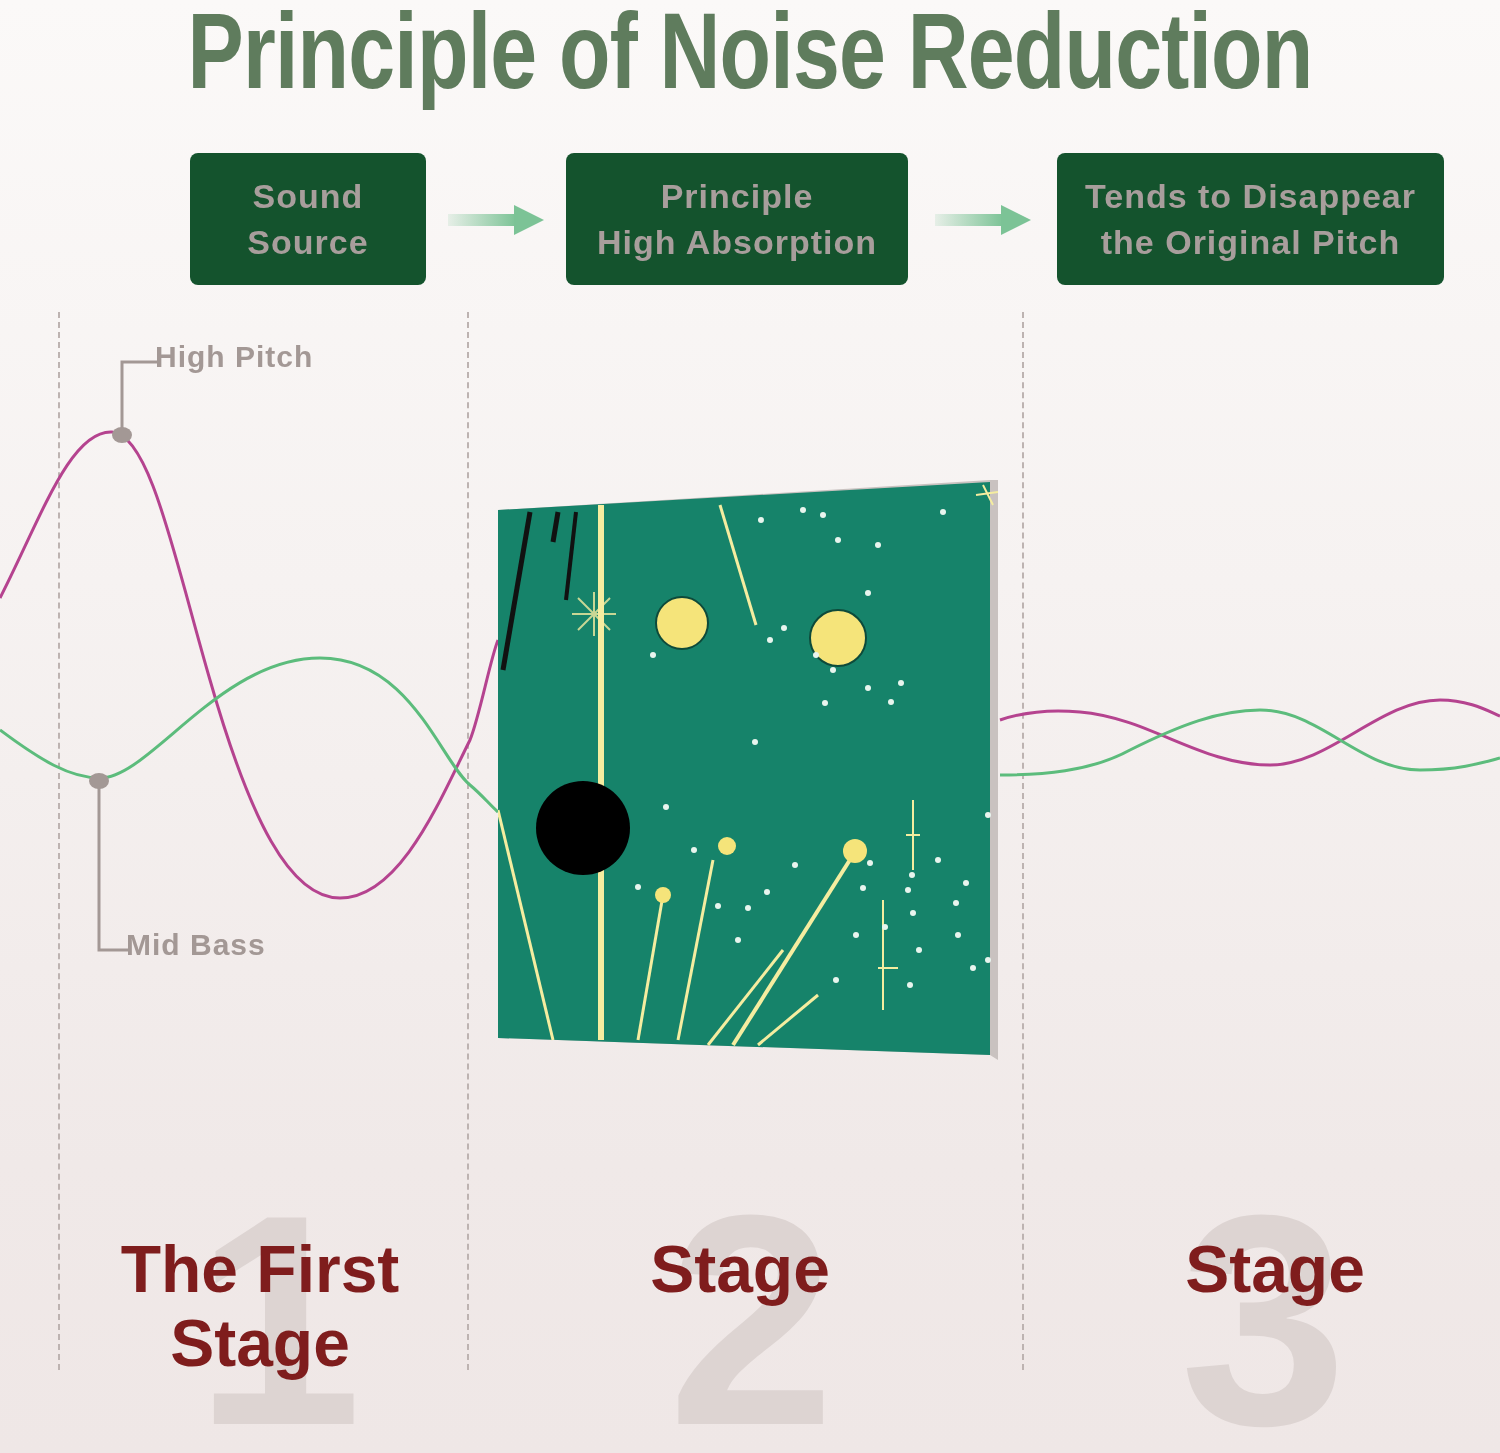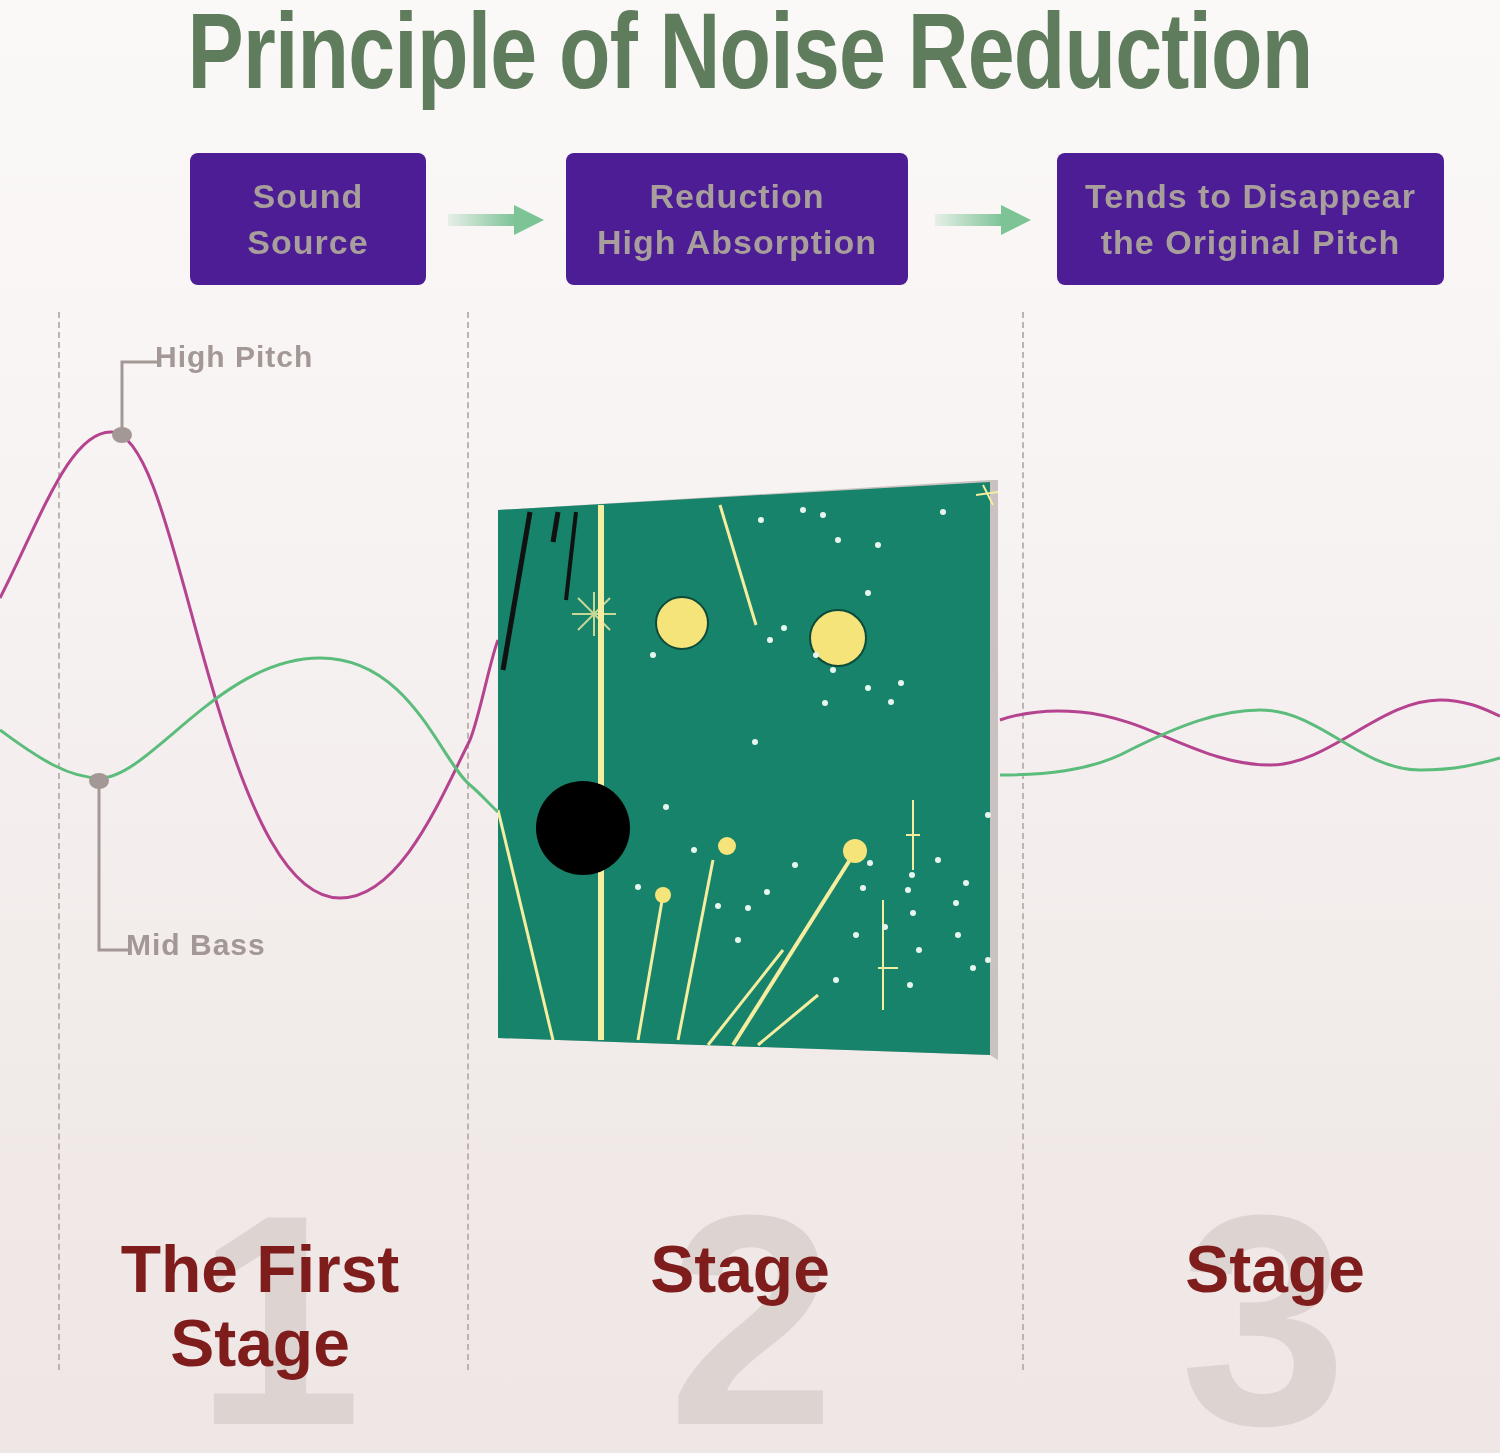--- a/index.html
+++ b/index.html
@@ -10,21 +10,21 @@
   }
   .title {
     position:absolute; left:0; top:-6px; width:1500px; text-align:center;
     font-family:"Liberation Sans", sans-serif; font-weight:bold;
     font-size:108px; color:#5f7c5d; letter-spacing:-1px;
     transform: scaleX(0.78); transform-origin: 50% 0;
     line-height:1.05;
   }
   .step {
     position:absolute; top:153px; height:132px;
-    background:#4c1d95; border-radius:8px;
+    background:#14532d; border-radius:8px;
     display:flex; align-items:center; justify-content:center;
     text-align:center; color:#a89e9c; font-weight:bold; font-size:34px; line-height:46px;
     letter-spacing:1px;
   }
   .arrow {
     position:absolute; top:205px; height:30px; width:96px;
   }
   .vline {
     position:absolute; top:312px; height:1058px; width:0;
     border-left:2px dashed #bdb3b1;
@@ -60,21 +60,21 @@
       <linearGradient id="ag1" x1="0" x2="1">
         <stop offset="0" stop-color="#7cc396" stop-opacity="0.15"></stop>
         <stop offset="1" stop-color="#7cc396"></stop>
       </linearGradient>
     </defs>
   <rect x="0" y="9" width="68" height="12" fill="url(#ag1)"></rect>
     <polygon points="66,0 96,15 66,30" fill="#7cc396"></polygon>
 </svg>
 <div class="step" style="left:566px; width:342px;">
   <div>
-      <div>Reduction</div>
+      <div>Principle</div>
       <div>High Absorption</div>
     </div>
 </div>
 <svg class="arrow" style="left:935px;" viewBox="0 0 96 30">
   <defs>
       <linearGradient id="ag2" x1="0" x2="1">
         <stop offset="0" stop-color="#7cc396" stop-opacity="0.15"></stop>
         <stop offset="1" stop-color="#7cc396"></stop>
       </linearGradient>
     </defs>

